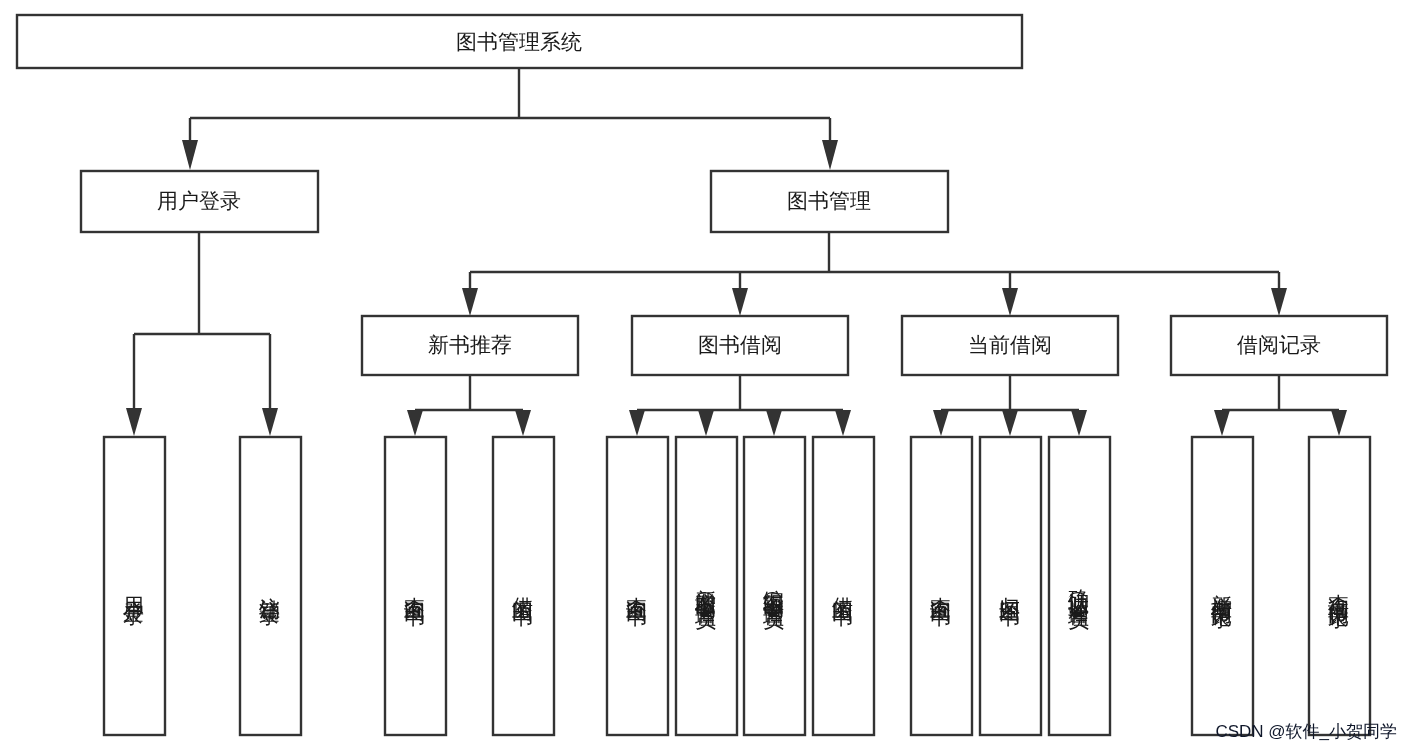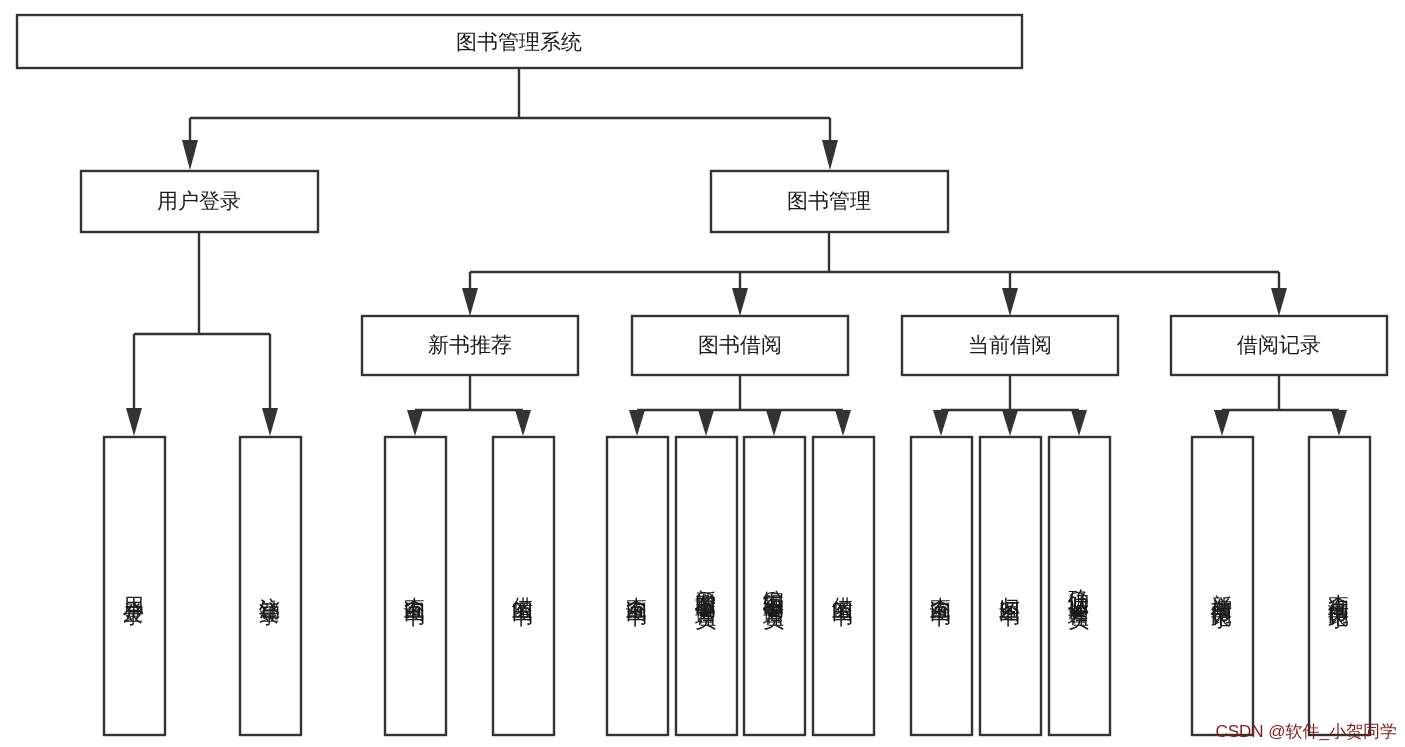--- a/index.html
+++ b/index.html
@@ -57,21 +57,21 @@
     text-orientation: upright;
     letter-spacing: 3px;
     text-anchor: middle;
   }
   .watermark-text {
     position: absolute;
     right: 8px;
     bottom: 4px;
     font-family: "Liberation Sans", "DejaVu Sans", sans-serif;
     font-size: 17px;
-    color: #7f1d1d;
+    color: #0f172a;
     white-space: nowrap;
     pointer-events: none;
   }
 </style>
 </head>
 <body>
 
 <div id="diagram-root">
 
   <svg id="tree-svg" viewBox="0 0 1405 747" xmlns="http://www.w3.org/2000/svg">

